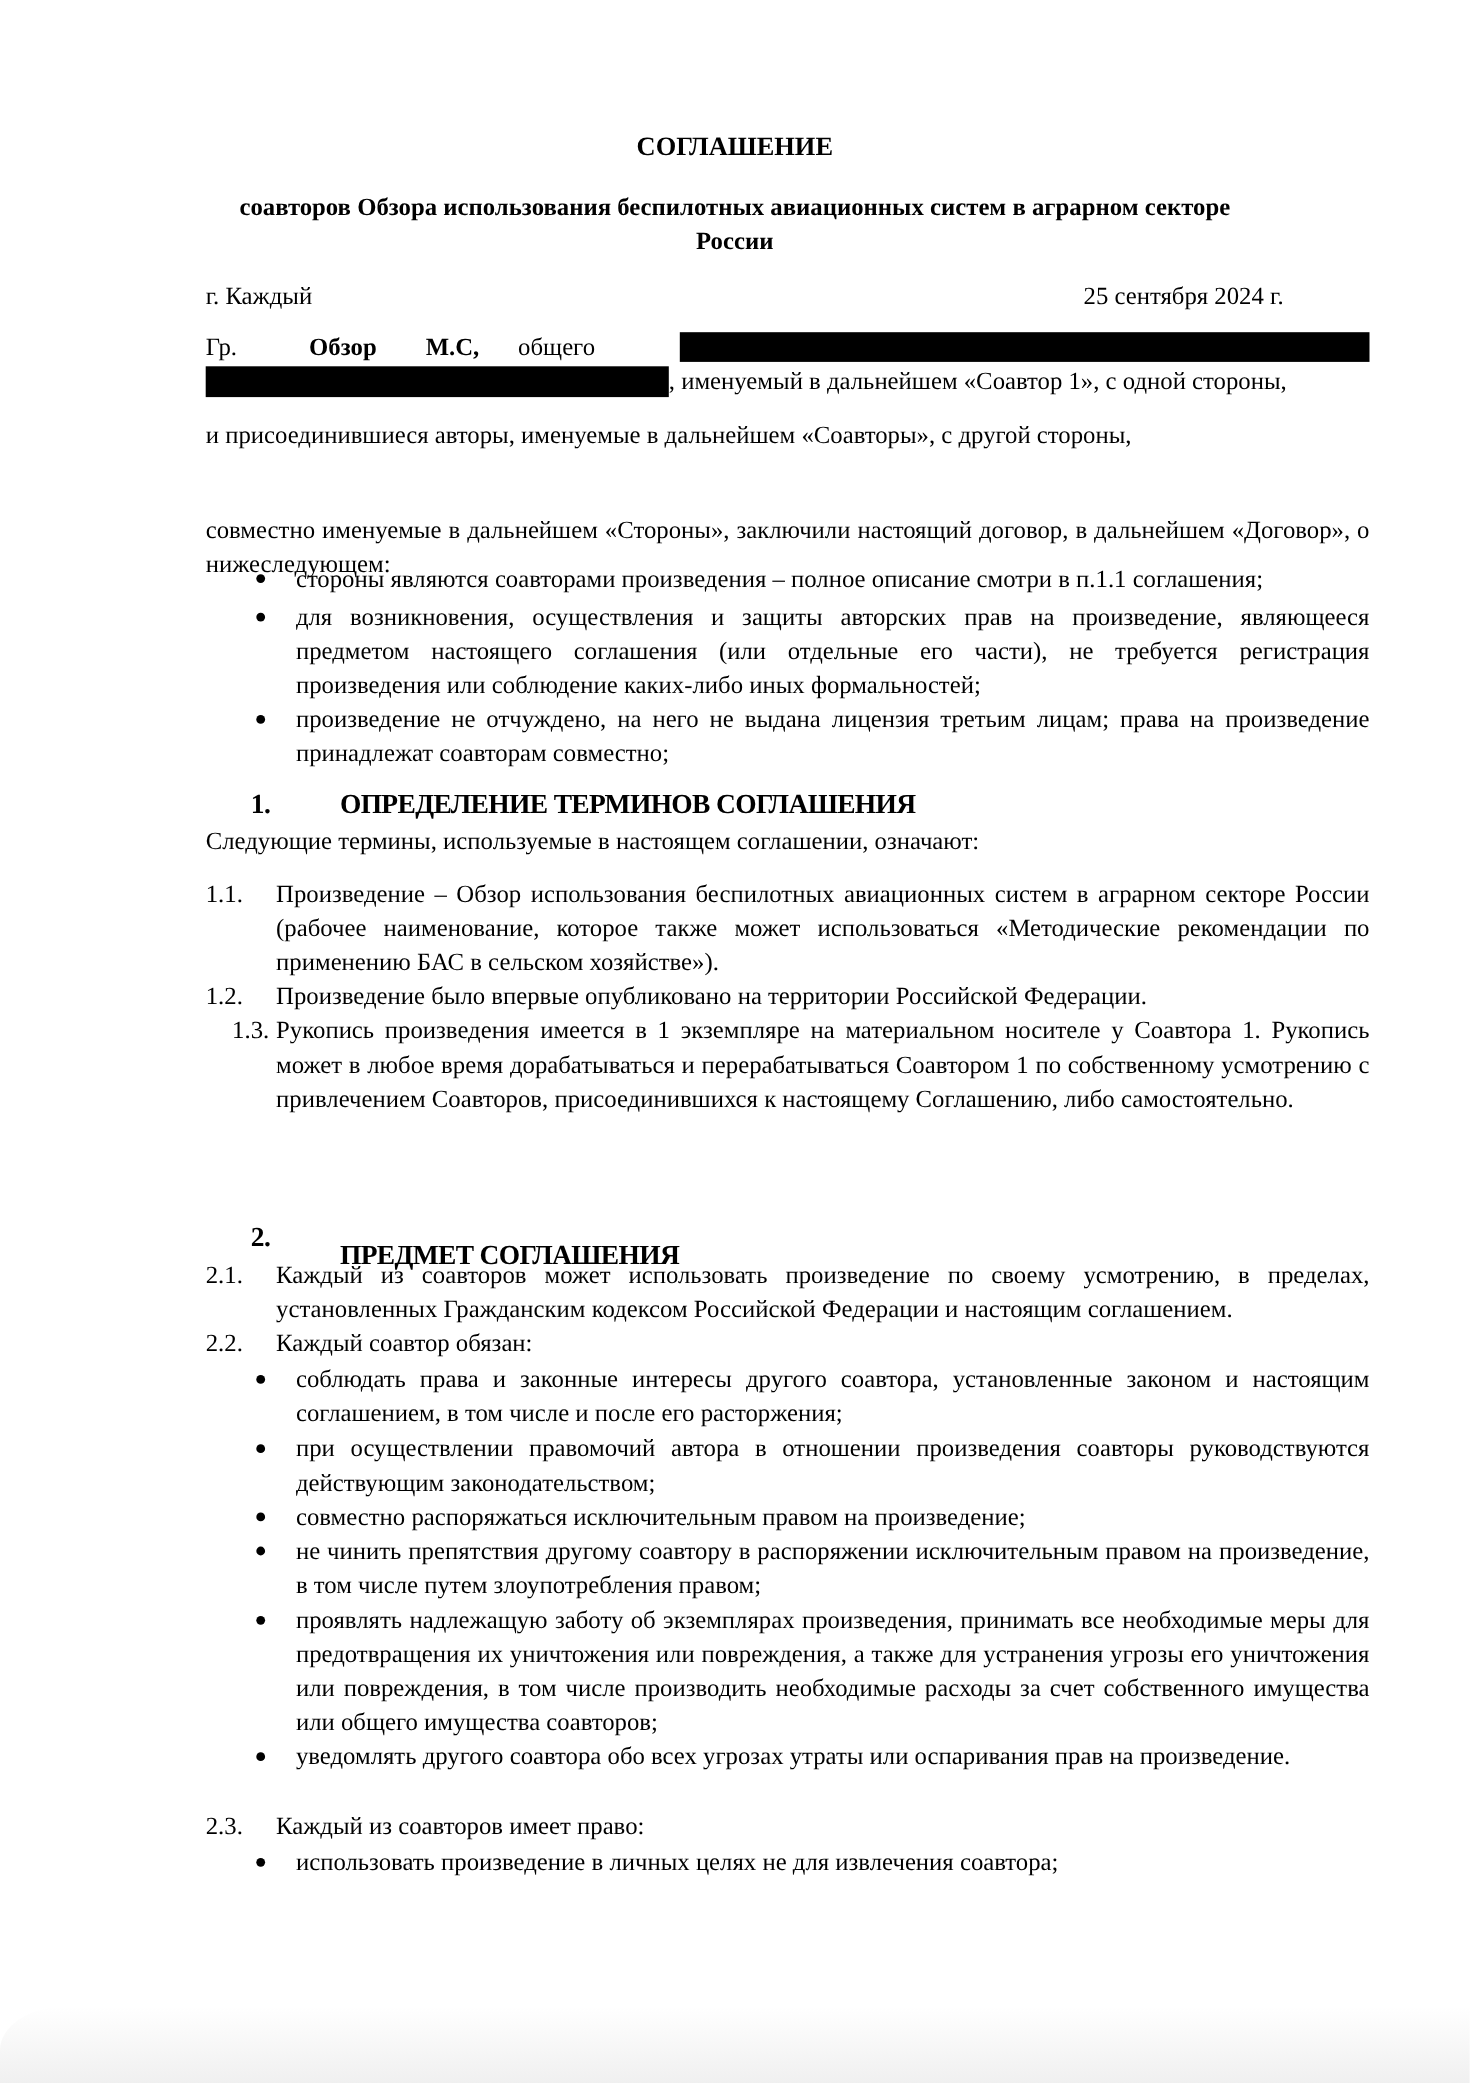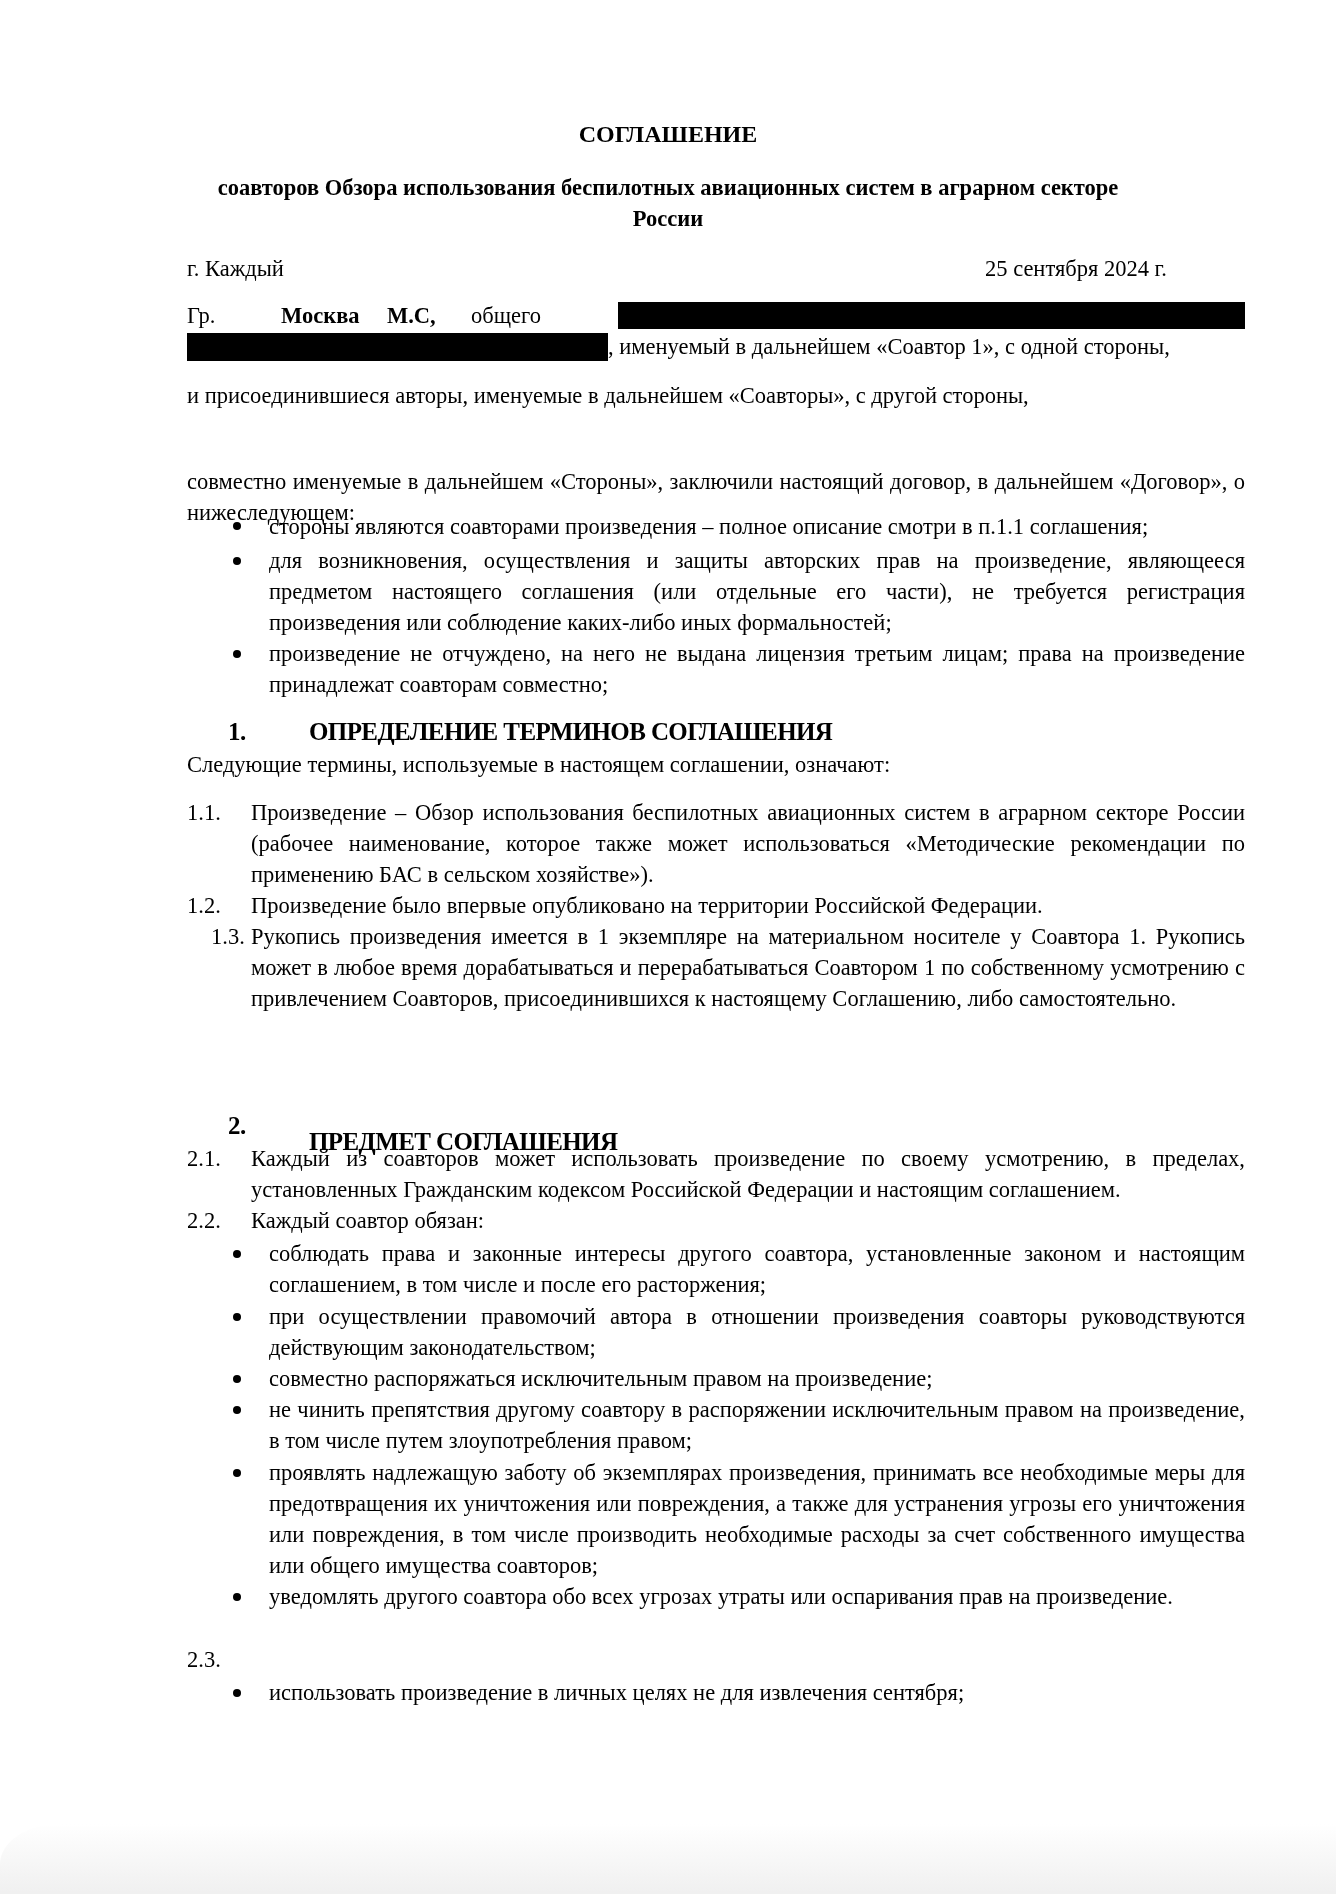--- a/index.html
+++ b/index.html
@@ -54,21 +54,21 @@
 
   <div class="abs heading" style="left:0; width:1336px; text-align:center; top:121px; font-size:24px; letter-spacing:0;">СОГЛАШЕНИЕ</div>
 
   <div class="abs txt bold" style="left:0; width:1336px; text-align:center; top:172px;">соавторов Обзора использования беспилотных авиационных систем в аграрном секторе</div>
   <div class="abs txt bold" style="left:0; width:1336px; text-align:center; top:203px;">России</div>
 
   <div class="abs txt" style="left:187px; top:253px;">г. Каждый</div>
   <div class="abs txt" style="left:985px; top:253px;">25 сентября 2024 г.</div>
 
   <div class="abs txt" style="left:187px; top:300px;">Гр.</div>
-  <div class="abs txt bold" style="left:281px; top:300px;">Москва</div>
+  <div class="abs txt bold" style="left:281px; top:300px;">Обзор</div>
   <div class="abs txt bold" style="left:387px; top:300px;">М.С,</div>
   <div class="abs txt" style="left:471px; top:300px;">общего</div>
   <div class="redact" style="left:618px; top:302px; width:627px; height:27px;"></div>
 
   <div class="redact" style="left:187px; top:333px; width:421px; height:28px;"></div>
   <div class="abs txt" style="left:608px; top:331px;">, именуемый в дальнейшем «Соавтор 1», с одной стороны,</div>
 
   <div class="abs txt" style="left:187px; top:380px;">и присоединившиеся авторы, именуемые в дальнейшем «Соавторы», с другой стороны,</div>
 
   <div class="just" style="left:187px; top:428px; width:1058px;margin-top:38px;">совместно именуемые в дальнейшем «Стороны», заключили настоящий договор, в дальнейшем «Договор», о нижеследующем:</div>
@@ -116,18 +116,19 @@
   <div class="bullet" style="left:233px; top:1406px;"></div>
   <div class="just" style="left:269px; top:1394px; width:976px;">не чинить препятствия другому соавтору в распоряжении исключительным правом на произведение, в том числе путем злоупотребления правом;</div>
 
   <div class="bullet" style="left:233px; top:1469px;"></div>
   <div class="just" style="left:269px; top:1457px; width:976px;">проявлять надлежащую заботу об экземплярах произведения, принимать все необходимые меры для предотвращения их уничтожения или повреждения, а также для устранения угрозы его уничтожения или повреждения, в том числе производить необходимые расходы за счет собственного имущества или общего имущества соавторов;</div>
 
   <div class="bullet" style="left:233px; top:1593px;"></div>
   <div class="just" style="left:269px; top:1581px; width:976px;">уведомлять другого соавтора обо всех угрозах утраты или оспаривания прав на произведение.</div>
 
   <div class="abs txt" style="left:187px; top:1644px;">2.3.</div>
+  <div class="abs txt" style="left:251px; top:1644px;">Каждый из соавторов имеет право:</div>
 
   <div class="bullet" style="left:233px; top:1689px;"></div>
-  <div class="just" style="left:269px; top:1677px; width:976px;">использовать произведение в личных целях не для извлечения сентября;</div>
+  <div class="just" style="left:269px; top:1677px; width:976px;">использовать произведение в личных целях не для извлечения соавтора;</div>
 
   <div class="bottom-shade"></div>
 </div>
 
 </body></html>

